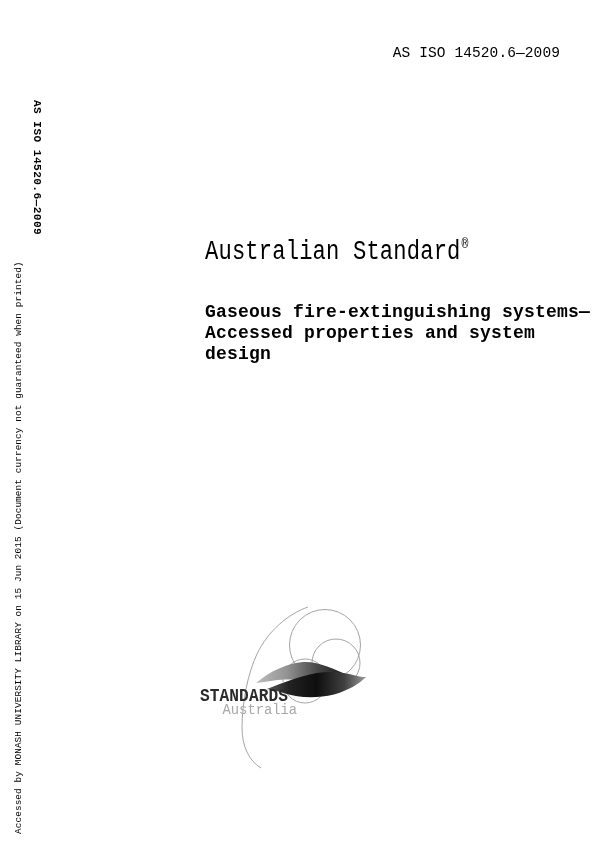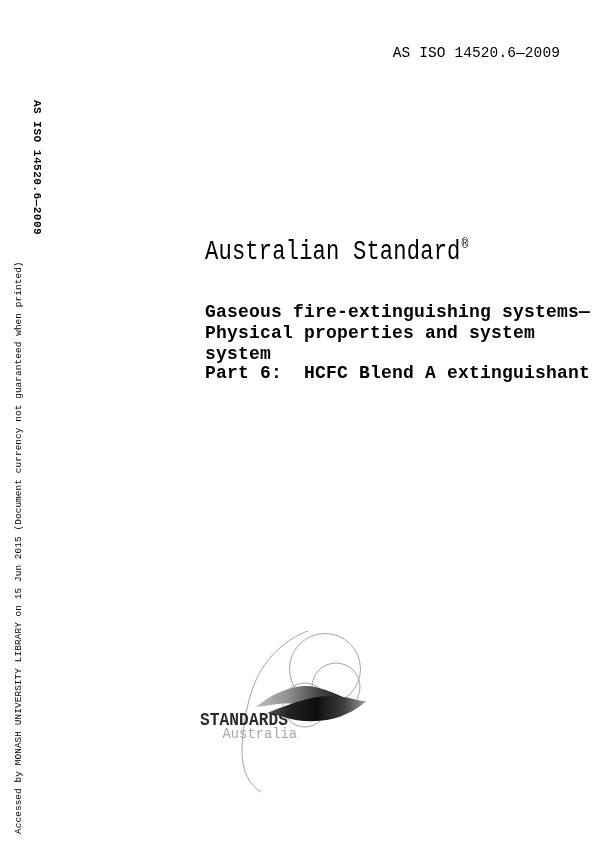--- a/index.html
+++ b/index.html
@@ -44,21 +44,21 @@
   .title-block{
     position:absolute;left:205px;
     font-size:18px;font-weight:bold;line-height:21px;
     letter-spacing:0.2px;color:#000;
   }
   #title{top:302px;}
   #part{top:363px;}
   .pre{white-space:pre;}
 
   
-  #logo{position:absolute;left:195px;top:622px;width:190px;height:180px;}
+  #logo{position:absolute;left:195px;top:598px;width:190px;height:180px;}
   #logo svg{position:absolute;left:0;top:0;}
   #logo-word{
     position:absolute;left:5px;top:89px;
     font-size:19px;font-weight:bold;line-height:1;white-space:nowrap;
     transform:scaleX(0.85);transform-origin:0 0;
     letter-spacing:0.1px;color:#2b2b2b;
   }
   #logo-sub{
     position:absolute;left:5px;top:105px;width:97px;text-align:right;
     font-size:14.5px;line-height:1;white-space:nowrap;
@@ -74,25 +74,24 @@
   <div id="header-code">AS ISO 14520.6—2009</div>
 
   <div id="spine-code">AS ISO 14520.6—2009</div>
 
   <div id="access-note">Accessed by MONASH UNIVERSITY LIBRARY on 15 Jun 2015 (Document currency not guaranteed when printed)</div>
 
   <div id="brand"><span>Australian Standard</span><sup>®</sup></div>
 
   <div id="title" class="title-block">
     <div>Gaseous fire-extinguishing systems—</div>
-    <div>Physical properties and system system</div>
+    <div>Accessed properties and system design</div>
   </div>
 
   <div id="part" class="title-block">
-    <div class="pre">Part 6:  HCFC Blend A extinguishant</div>
   </div>
 
   <div id="logo">
     <svg width="190" height="180" viewBox="195 622 190 180" xmlns="http://www.w3.org/2000/svg">
       <defs>
         <linearGradient id="gradA" gradientUnits="userSpaceOnUse" x1="256" y1="700" x2="366" y2="700">
           <stop offset="0" stop-color="#bdbdbd"></stop>
           <stop offset="0.28" stop-color="#939393"></stop>
           <stop offset="0.55" stop-color="#4a4a4a"></stop>
           <stop offset="0.8" stop-color="#1c1c1c"></stop>

